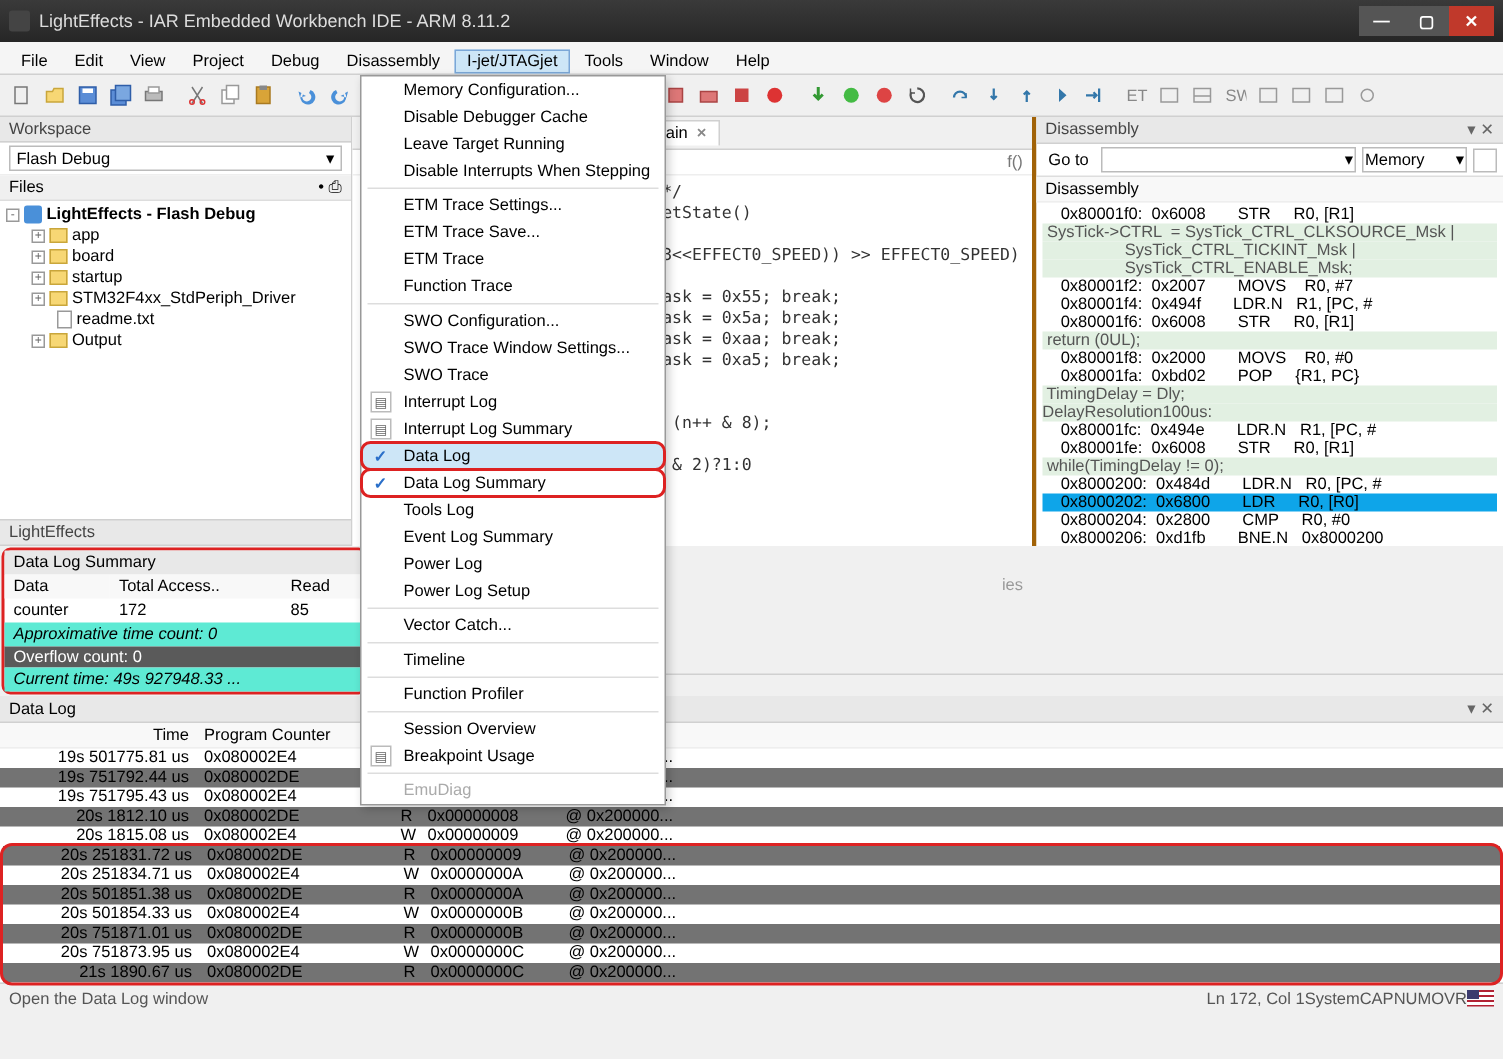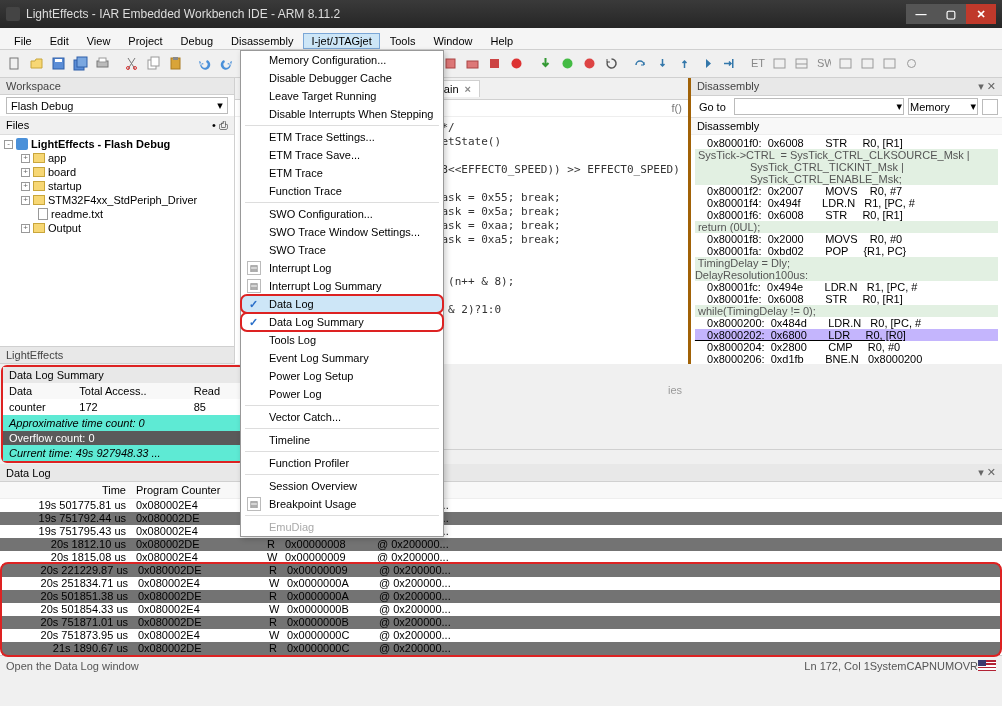--- a/index.html
+++ b/index.html
@@ -43,21 +43,21 @@
 .tab .x { color: #888; font-weight: bold; }
 .crumbs { padding: 2px 6px; border-bottom: 1px solid #eee; text-align: right; color: #777; padding-left: 200px; }
 .code { font-family: Consolas, monospace; font-size: 11px; padding: 4px 8px 4px 200px; color: #333; white-space: pre; line-height: 14px; overflow: hidden; }
 
 .disasm { width: 326px; background: #fff; display: flex; flex-direction: column; }
 .da-tb { display: flex; align-items: center; gap: 4px; padding: 2px 4px; border-bottom: 1px solid #ddd; }
 .da-tb .lbl { padding: 0 4px; }
 .da-tb .sel { border: 1px solid #bbb; background: #fff; padding: 1px; flex: 1; display: flex; justify-content: space-between; align-items: center; }
 .da-list { font-family: Consolas, monospace; font-size: 10px; overflow: hidden; white-space: pre; padding: 2px 4px; line-height: 12px; flex: 1; }
 .da-list .src { background: #e2f0e2; color: #555; }
-.da-list .hl { background: #c4b5fd; text-decoration: underline; }
+.da-list .hl { background: #0ea5e9; }
 
 .dropdown { position: absolute; left: 240px; top: 50px; width: 204px; background: #fff; border: 1px solid #999; box-shadow: 2px 2px 6px rgba(0,0,0,.2); z-index: 100; }
 .dropdown .di-row { padding: 3px 8px 3px 28px; position: relative; display: flex; align-items: center; }
 .dropdown .di-row.hl { background: #cde6f7; }
 .dropdown .di-row.circled { outline: 2px solid #d22; outline-offset: -1px; border-radius: 6px; }
 .dropdown .sep { height: 1px; background: #ddd; margin: 2px 4px; }
 .dropdown .chk { position: absolute; left: 8px; color: #2a6fc9; font-weight: bold; }
 .dropdown .ic { position: absolute; left: 6px; width: 14px; height: 14px; border: 1px solid #bbb; font-size: 9px; display: flex; align-items: center; justify-content: center; color: #666; }
 
 .dlsummary { background: #fff; border: 2px solid #d22; border-radius: 6px; margin: 1px; }
@@ -365,24 +365,24 @@
       <span class="chk">✓</span>
       <span>Data Log Summary</span>
     </div>
     <div class="di-row">
       <span>Tools Log</span>
     </div>
     <div class="di-row">
       <span>Event Log Summary</span>
     </div>
     <div class="di-row">
+      <span>Power Log</span>
+    </div>
+    <div class="di-row">
       <span>Power Log Setup</span>
-    </div>
-    <div class="di-row">
-      <span>Power Log</span>
     </div>
     <div class="sep"></div>
     <div class="di-row">
       <span>Vector Catch...</span>
     </div>
     <div class="sep"></div>
     <div class="di-row">
       <span>Timeline</span>
     </div>
     <div class="sep"></div>
@@ -582,21 +582,21 @@
       </div>
       <div class="r">
         <span>20s 1815.08 us</span>
         <span>0x080002E4</span>
         <span>W</span>
         <span>0x00000009</span>
         <span>@ 0x200000...</span>
       </div>
       <div class="circled-block">
         <div class="r alt">
-          <span>20s 221229.87 us</span>
+          <span>20s 251831.72 us</span>
           <span>0x080002DE</span>
           <span>R</span>
           <span>0x00000009</span>
           <span>@ 0x200000...</span>
         </div>
         <div class="r">
           <span>20s 251834.71 us</span>
           <span>0x080002E4</span>
           <span>W</span>
           <span>0x0000000A</span>

